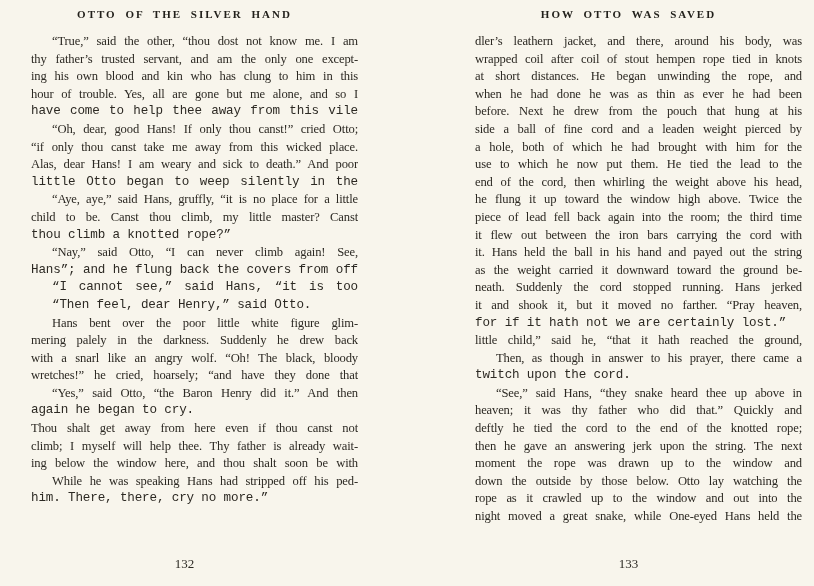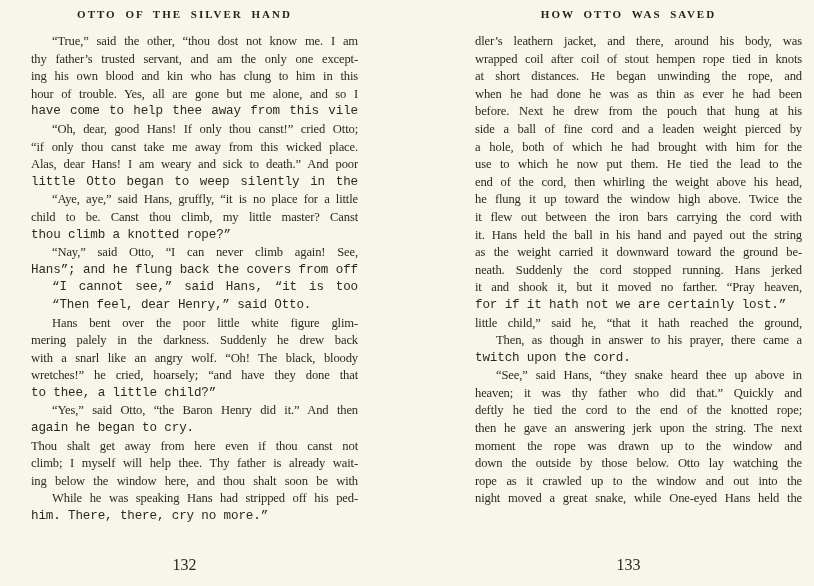--- a/index.html
+++ b/index.html
@@ -58,21 +58,21 @@
   }
   .line.indent {
     text-indent: 21px;
   }
   .folio {
     position: absolute;
     top: 556px;
     left: 0;
     right: 0;
     text-align: center;
-    font-size: 16px;
+    font-size: 13px;
     color: #2c2923;
   }
 </style>
 </head>
 <body>
 
 <div class="page page-left">
   <div class="running-head">OTTO OF THE SILVER HAND</div>
   <div class="text-block">
       <div class="line indent">“True,” said the other, “thou dost not know me. I am</div>
@@ -88,21 +88,20 @@
       <div class="line">child to be. Canst thou climb, my little master? Canst</div>
       <div class="line end">thou climb a knotted rope?”</div>
       <div class="line indent">“Nay,” said Otto, “I can never climb again! See,</div>
       <div class="line end">Hans”; and he flung back the covers from off him.</div>
       <div class="line indent end">“I cannot see,” said Hans, “it is too dark.”</div>
       <div class="line indent end">“Then feel, dear Henry,” said Otto.</div>
       <div class="line indent">Hans bent over the poor little white figure glim-</div>
       <div class="line">mering palely in the darkness. Suddenly he drew back</div>
       <div class="line">with a snarl like an angry wolf. “Oh! The black, bloody</div>
       <div class="line">wretches!” he cried, hoarsely; “and have they done that</div>
-      <div class="line end">to thee, a little child?”</div>
       <div class="line indent">“Yes,” said Otto, “the Baron Henry did it.” And then</div>
       <div class="line end">again he began to cry.</div>
       <div class="line">Thou shalt get away from here even if thou canst not</div>
       <div class="line">climb; I myself will help thee. Thy father is already wait-</div>
       <div class="line">ing below the window here, and thou shalt soon be with</div>
       <div class="line indent">While he was speaking Hans had stripped off his ped-</div>
       <div class="line end">him. There, there, cry no more.”</div>
     </div>
   <div class="folio">132</div>
 </div>
@@ -113,20 +112,21 @@
       <div class="line">dler’s leathern jacket, and there, around his body, was</div>
       <div class="line">wrapped coil after coil of stout hempen rope tied in knots</div>
       <div class="line">at short distances. He began unwinding the rope, and</div>
       <div class="line">when he had done he was as thin as ever he had been</div>
       <div class="line">before. Next he drew from the pouch that hung at his</div>
       <div class="line">side a ball of fine cord and a leaden weight pierced by</div>
       <div class="line">a hole, both of which he had brought with him for the</div>
       <div class="line">use to which he now put them. He tied the lead to the</div>
       <div class="line">end of the cord, then whirling the weight above his head,</div>
       <div class="line">he flung it up toward the window high above. Twice the</div>
+      <div class="line">piece of lead fell back again into the room; the third time</div>
       <div class="line">it flew out between the iron bars carrying the cord with</div>
       <div class="line">it. Hans held the ball in his hand and payed out the string</div>
       <div class="line">as the weight carried it downward toward the ground be-</div>
       <div class="line">neath. Suddenly the cord stopped running. Hans jerked</div>
       <div class="line">it and shook it, but it moved no farther. “Pray heaven,</div>
       <div class="line end">for if it hath not we are certainly lost.”</div>
       <div class="line">little child,” said he, “that it hath reached the ground,</div>
       <div class="line indent">Then, as though in answer to his prayer, there came a</div>
       <div class="line end">twitch upon the cord.</div>
       <div class="line indent">“See,” said Hans, “they snake heard thee up above in</div>

